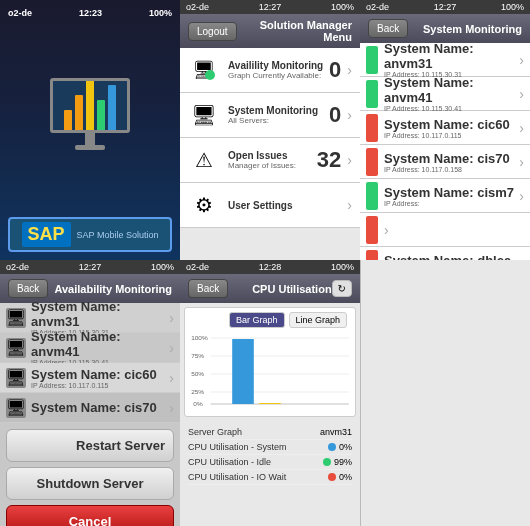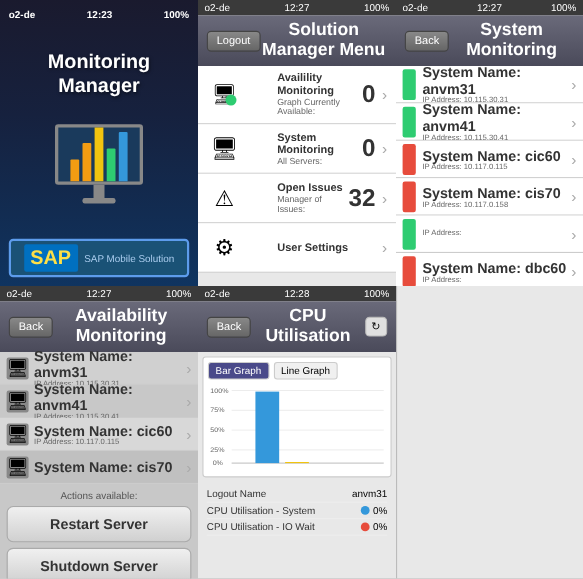--- a/index.html
+++ b/index.html
@@ -133,24 +133,24 @@
     .nav-bar .logout-btn {
       background: linear-gradient(180deg, #888 0%, #666 100%);
       color: white;
       font-size: 10px;
       padding: 3px 8px;
       border-radius: 4px;
       border: 1px solid #444;
     }
     .nav-bar .nav-title {
       color: white;
-      font-size: 16px;
+      font-size: 11px;
       font-weight: bold;
       flex: 1;
-      text-align: center;
+      text-align: right;
     }
     .menu-item {
       display: flex;
       align-items: center;
       padding: 6px 8px;
       border-bottom: 1px solid #ccc;
       background: white;
       cursor: pointer;
     }
     .menu-icon {
@@ -158,21 +158,20 @@
       height: 32px;
       margin-right: 8px;
       display: flex;
       align-items: center;
       justify-content: center;
       font-size: 20px;
       flex-shrink: 0;
     }
     .menu-item-text {
       flex: 1;
-      margin-left: 24px;
     }
     .menu-item-label {
       font-size: 10px;
       font-weight: bold;
       color: #333;
     }
     .menu-item-sub {
       font-size: 8px;
       color: #666;
     }
@@ -279,20 +278,21 @@
       border-radius: 6px;
       border: none;
       margin-bottom: 5px;
       cursor: pointer;
       text-align: center;
     }
     .btn-restart {
       background: linear-gradient(180deg, #f0f0f0 0%, #d0d0d0 100%);
       color: #333;
       border: 1px solid #aaa;
+      text-align: right;
     }
     .btn-shutdown {
       background: linear-gradient(180deg, #f0f0f0 0%, #d0d0d0 100%);
       color: #333;
       border: 1px solid #aaa;
     }
     .btn-cancel {
       background: linear-gradient(180deg, #e84040 0%, #b01010 100%);
       color: white;
       border: 1px solid #800;
@@ -310,20 +310,21 @@
       border: 1px solid #ccc;
       border-radius: 3px;
       padding: 4px;
       height: 110px;
       position: relative;
     }
     .chart-tabs {
       display: flex;
       gap: 4px;
       margin-bottom: 4px;
+      margin-left: 40px;
     }
     .chart-tab {
       font-size: 9px;
       padding: 2px 6px;
       border: 1px solid #ccc;
       border-radius: 3px;
       background: #f0f0f0;
       cursor: pointer;
     }
     .chart-tab.active {
@@ -370,23 +371,20 @@
     }
   </style>
 </head>
 <body>
 
 <div class="panel-1">
   <div class="status-bar">
     <span>o2-de</span>
     <span>12:23</span>
     <span>100%</span>
-  </div>
-  <div class="title-area">
-    <h1><span>Monitoring</span><br><span>Manager</span></h1>
   </div>
   <div class="monitor-img">
     <div class="monitor-screen">
       <div class="bar-chart">
         <div class="bar" style="height:20px;background:#f39c12;"></div>
         <div class="bar" style="height:35px;background:#f39c12;"></div>
         <div class="bar" style="height:50px;background:#f1c40f;"></div>
         <div class="bar" style="height:30px;background:#2ecc71;"></div>
         <div class="bar" style="height:45px;background:#3498db;"></div>
       </div>
@@ -487,30 +485,27 @@
     <div class="status-block status-red"></div>
     <div class="system-info">
       <div class="system-name">System Name: cis70</div>
       <div class="system-ip">IP Address: 10.117.0.158</div>
     </div>
     <span class="chevron">›</span>
   </div>
   <div class="system-list-item">
     <div class="status-block status-green"></div>
     <div class="system-info">
+      <div class="system-name">System Name: cism7</div>
       <div class="system-ip">IP Address:</div>
     </div>
     <span class="chevron">›</span>
   </div>
   <div class="system-list-item">
     <div class="status-block status-red"></div>
-    <div class="system-info">
-      <div class="system-name">System Name: dbc60</div>
-      <div class="system-ip">IP Address:</div>
-    </div>
     <span class="chevron">›</span>
   </div>
   <div class="system-list-item">
     <div class="status-block status-red"></div>
     <div class="system-info">
       <div class="system-name">System Name: dblca</div>
       <div class="system-ip">IP Address:</div>
     </div>
     <span class="chevron">›</span>
   </div>
@@ -558,21 +553,20 @@
     <span class="chevron">›</span>
   </div>
   <div class="av-list-item" style="background:#c0c0c0;">
     <div class="av-icon" style="background:#888;">🖥</div>
     <div class="system-info">
       <div class="system-name">System Name: cis70</div>
     </div>
     <span class="chevron">›</span>
   </div>
   <div class="actions-area">
-    <div class="actions-label">Actions available:</div>
     <button class="action-btn btn-restart">Restart Server</button>
     <button class="action-btn btn-shutdown">Shutdown Server</button>
     <button class="action-btn btn-cancel">Cancel</button>
   </div>
 </div>
 
 <div class="panel-5">
   <div class="iphone-header">
     <span>o2-de</span>
     <span>12:28</span>
@@ -608,31 +602,38 @@
         <rect x="65" y="71" width="20" height="1" fill="#f1c40f"></rect>
 
         <rect x="90" y="72" width="20" height="0" fill="#2ecc71"></rect>
 
         <rect x="115" y="72" width="20" height="0" fill="#e74c3c"></rect>
       </svg>
     </div>
   </div>
   <div class="cpu-stats">
     <div class="cpu-stat-row">
-      <span class="cpu-stat-label">Logout Name</span>
+      <span class="cpu-stat-label">Server Graph</span>
       <span class="cpu-stat-value">anvm31</span>
     </div>
     <div class="cpu-stat-row">
       <span class="cpu-stat-label">CPU Utilisation - System</span>
       <span class="cpu-stat-value">
         <span class="cpu-dot" style="background:#3498db;"></span>
         <span>0%</span>
       </span>
     </div>
     <div class="cpu-stat-row">
+      <span class="cpu-stat-label">CPU Utilisation - Idle</span>
+      <span class="cpu-stat-value">
+        <span class="cpu-dot" style="background:#2ecc71;"></span>
+        <span>99%</span>
+      </span>
+    </div>
+    <div class="cpu-stat-row">
       <span class="cpu-stat-label">CPU Utilisation - IO Wait</span>
       <span class="cpu-stat-value">
         <span class="cpu-dot" style="background:#e74c3c;"></span>
         <span>0%</span>
       </span>
     </div>
   </div>
 </div>
 
 <div class="panel-6" style="background:#e8e8e8; border-left:1px solid #bbb;">

